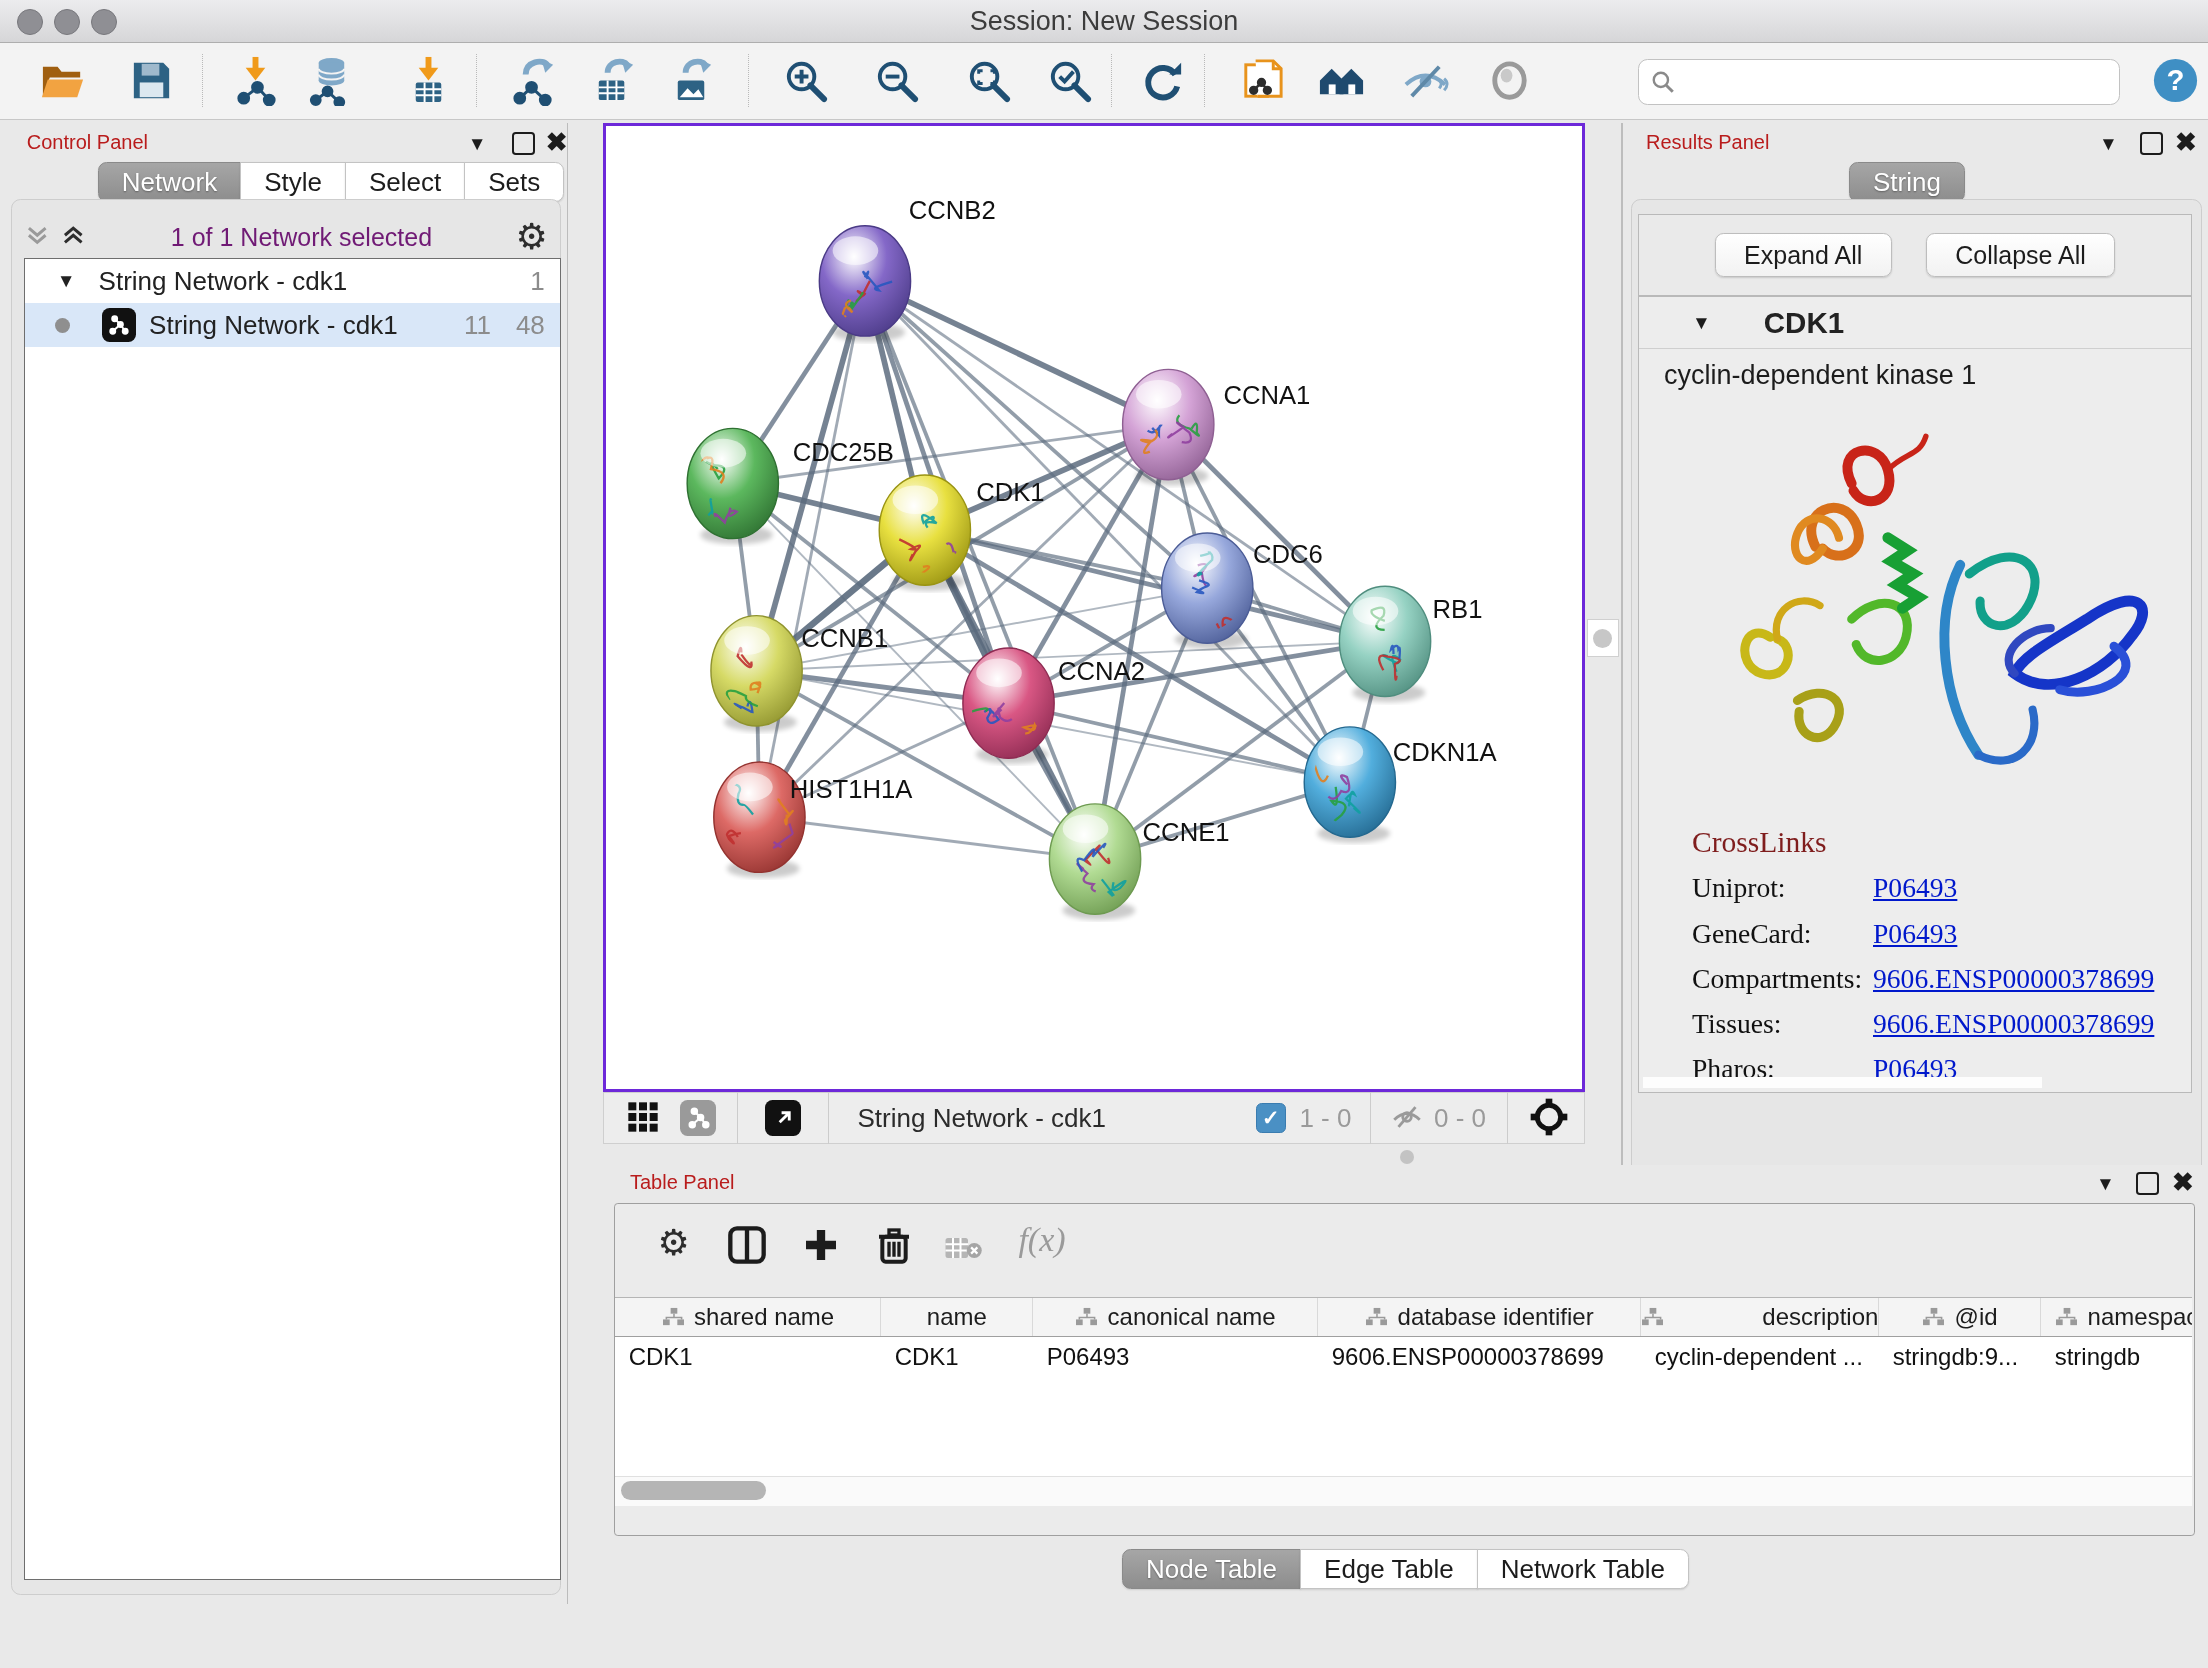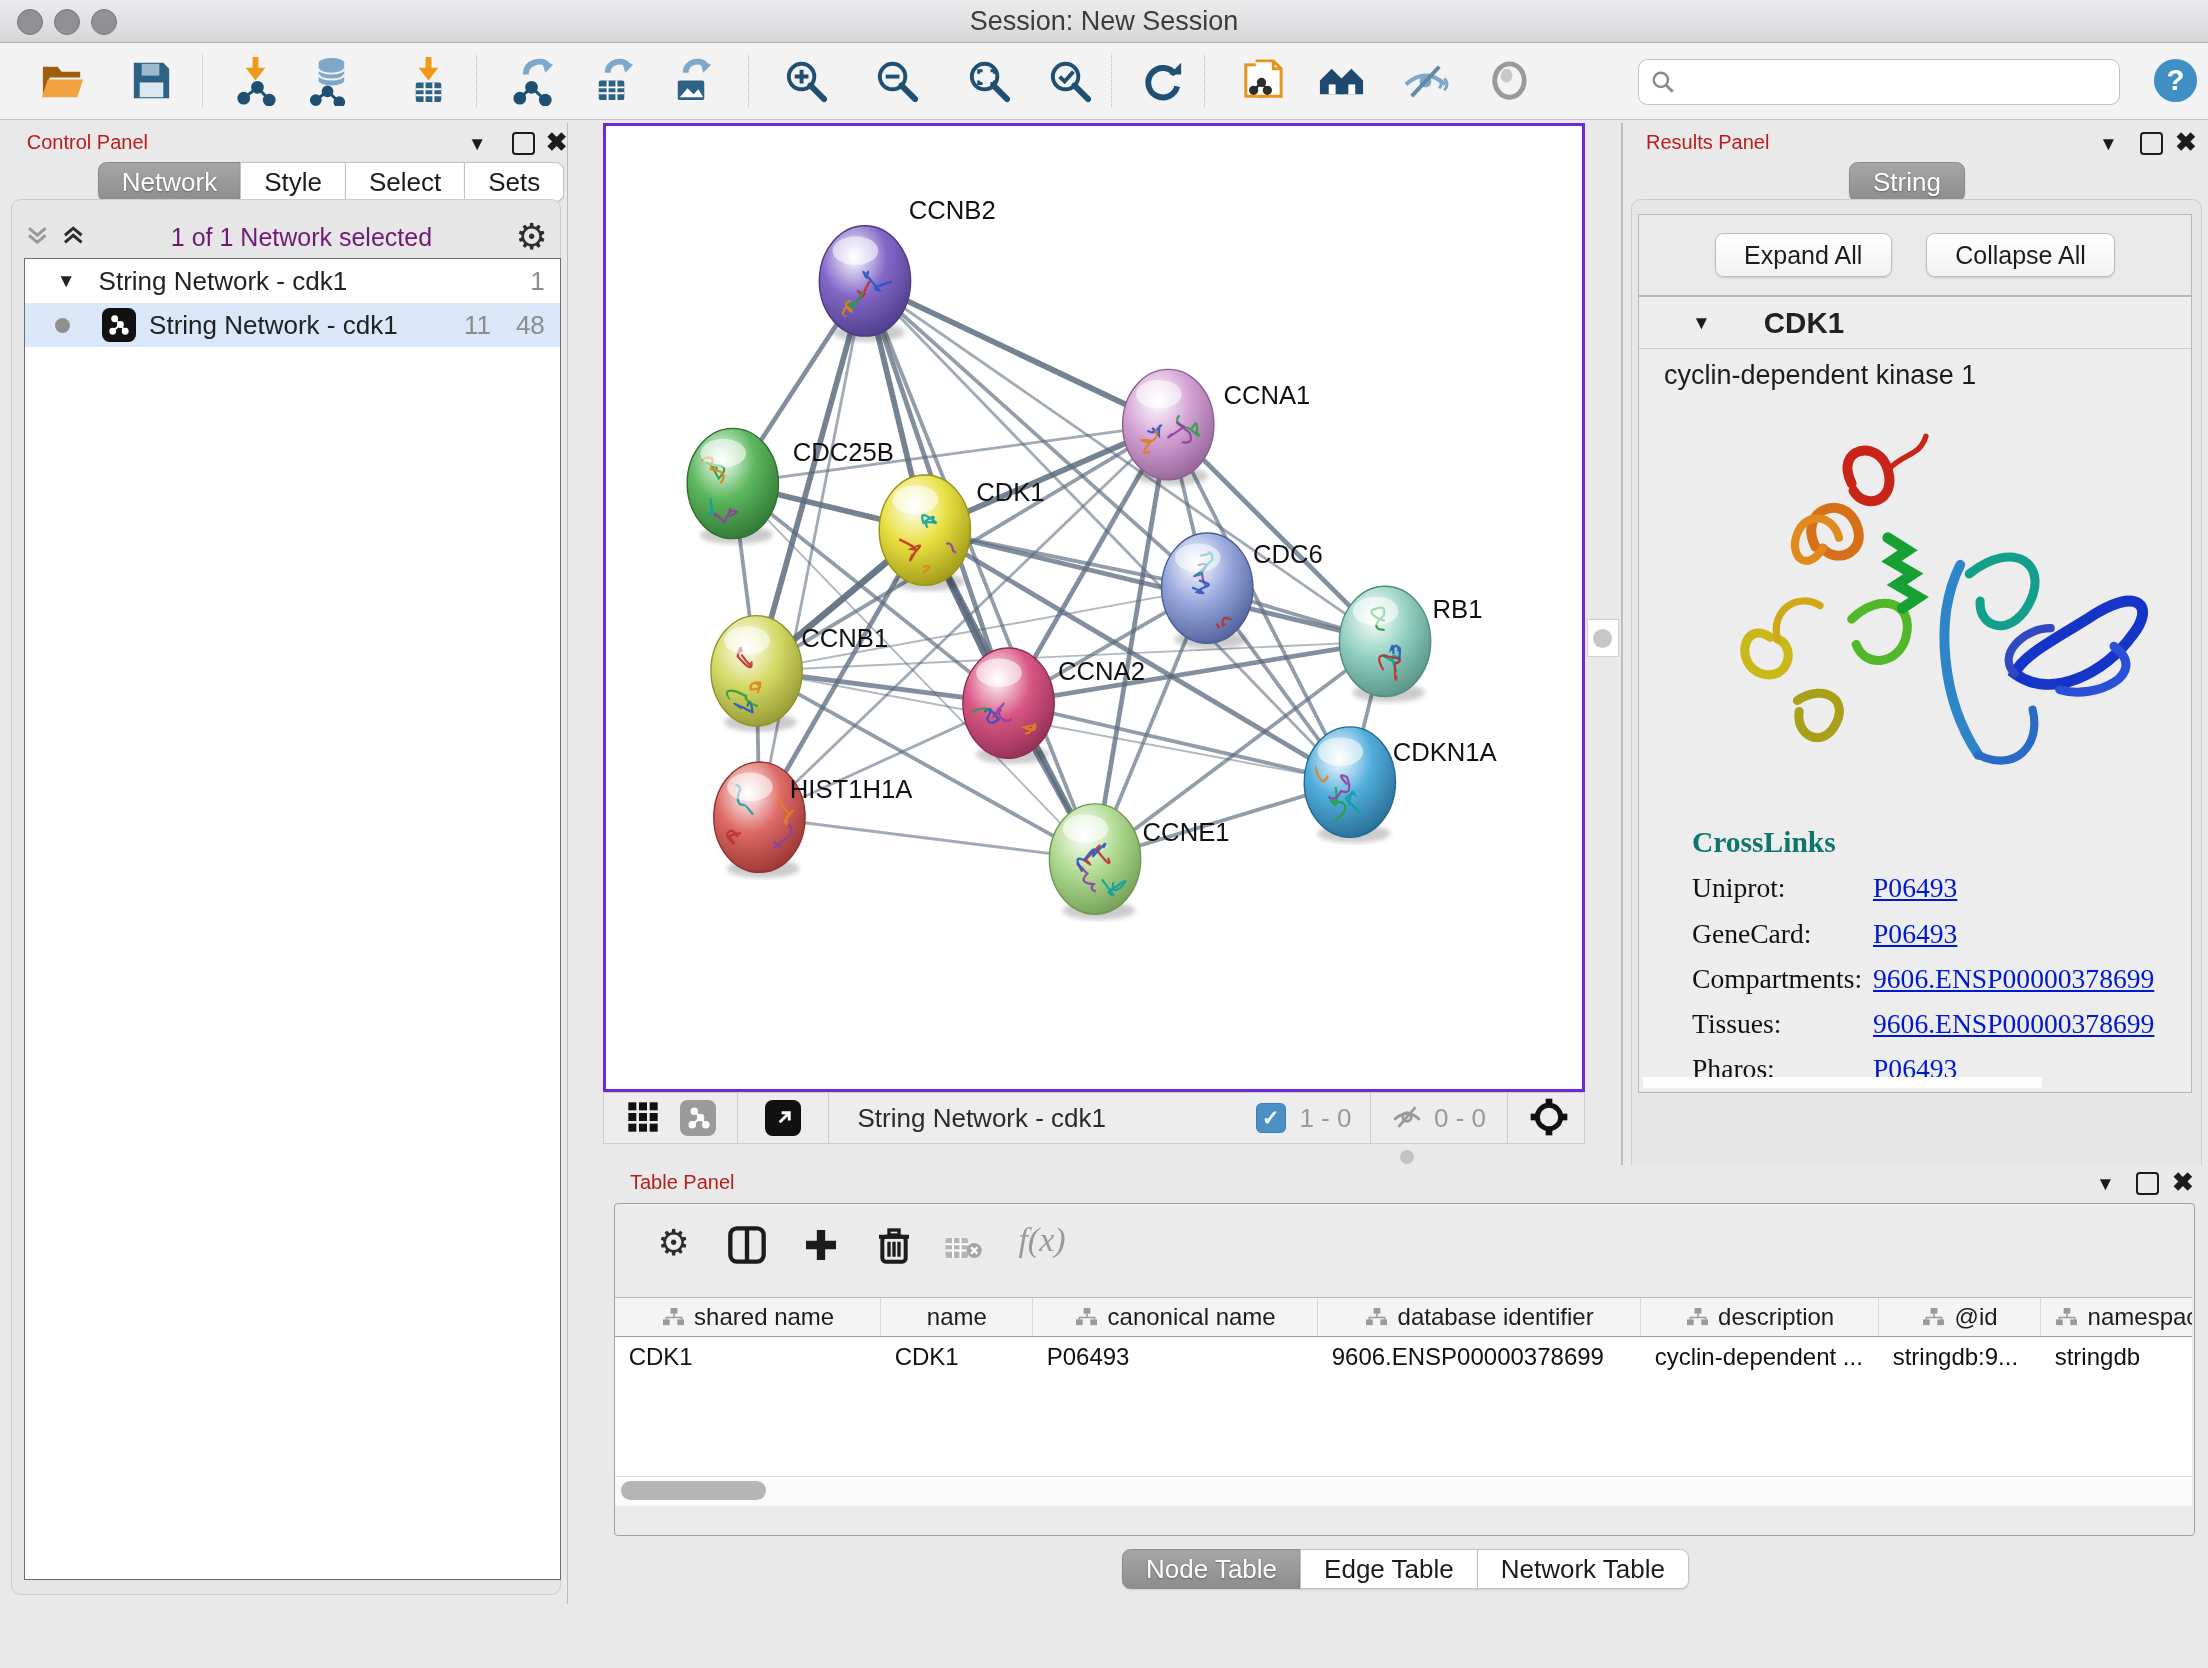--- a/index.html
+++ b/index.html
@@ -73,21 +73,21 @@
   .btn{height:42px;background:linear-gradient(#ffffff,#f2f2f2);border:1px solid #bdbdbd;border-radius:8.6px;
     font-size:25px;color:#1c1c1c;display:flex;align-items:center;justify-content:center;padding:0 28.5px;
     box-shadow:0 1px 1.9px rgba(0,0,0,.15);}
   .rp-cdk{position:absolute;left:15px;top:173px;width:554px;height:797px;border:1.9px solid #b9b9b9;
     background:#ededed;box-sizing:border-box;}
   .rp-cdk-h{height:51px;display:flex;align-items:center;border-bottom:1px solid #cfcfcf;}
   .rp-cdk-h .tri{margin-left:53px;}
   .rp-name{font-size:29.5px;font-weight:bold;margin-left:53px;}
   .rp-desc{font-size:27px;color:#1c1c1c;padding:11.4px 0 0 25px;}
   .xlinks{position:absolute;left:53px;top:529px;font-family:"Liberation Serif",serif;}
-  .xl-title{font-size:29.5px;font-weight:bold;color:#0f766e;}
+  .xl-title{font-size:29.5px;font-weight:normal;color:#7f1d1d;}
   .xl-row{display:flex;margin-top:13.3px;}
   .xl-label{width:181px;font-size:27.6px;color:#111;}
   .xl-val{font-size:27.6px;color:#0018cc;text-decoration:underline;}
   .rp-scrollstub{position:absolute;left:3.8px;bottom:3.8px;width:399px;height:11.4px;background:#fdfdfd;}
   
   .tpanel{position:absolute;left:603px;top:1165px;width:1605px;height:442px;background:#e9e9e9;}
   .tbox{position:absolute;left:11.4px;top:38px;width:1581px;height:333px;background:#ebebeb;
     border:1.9px solid #9f9f9f;border-radius:3.8px;box-sizing:border-box;overflow:hidden;}
   .ttool{position:relative;height:93px;}
   .ticon{position:absolute;top:21px;}
@@ -774,21 +774,21 @@
             </div>
             <div class="th" style="width: 323px;">
               <svg width="23" height="21" viewBox="0 0 24 22">
                 <rect x="9" y="1" width="7" height="6" fill="#9a9a9a"></rect>
                 <rect x="1" y="13" width="7" height="6" fill="#9a9a9a"></rect>
                 <rect x="16" y="13" width="7" height="6" fill="#9a9a9a"></rect>
                 <path d="M12.5 7v4M4.5 13v-2h16v2" fill="none" stroke="#9a9a9a" stroke-width="1.6"></path>
               </svg>
               <span>database identifier</span>
             </div>
-            <div class="th" style="width: 238px;">
+            <div class="th" style="width: 238px; justify-content: space-between;">
               <svg width="23" height="21" viewBox="0 0 24 22">
                 <rect x="9" y="1" width="7" height="6" fill="#9a9a9a"></rect>
                 <rect x="1" y="13" width="7" height="6" fill="#9a9a9a"></rect>
                 <rect x="16" y="13" width="7" height="6" fill="#9a9a9a"></rect>
                 <path d="M12.5 7v4M4.5 13v-2h16v2" fill="none" stroke="#9a9a9a" stroke-width="1.6"></path>
               </svg>
               <span>description</span>
             </div>
             <div class="th" style="width: 162px;">
               <svg width="23" height="21" viewBox="0 0 24 22">

